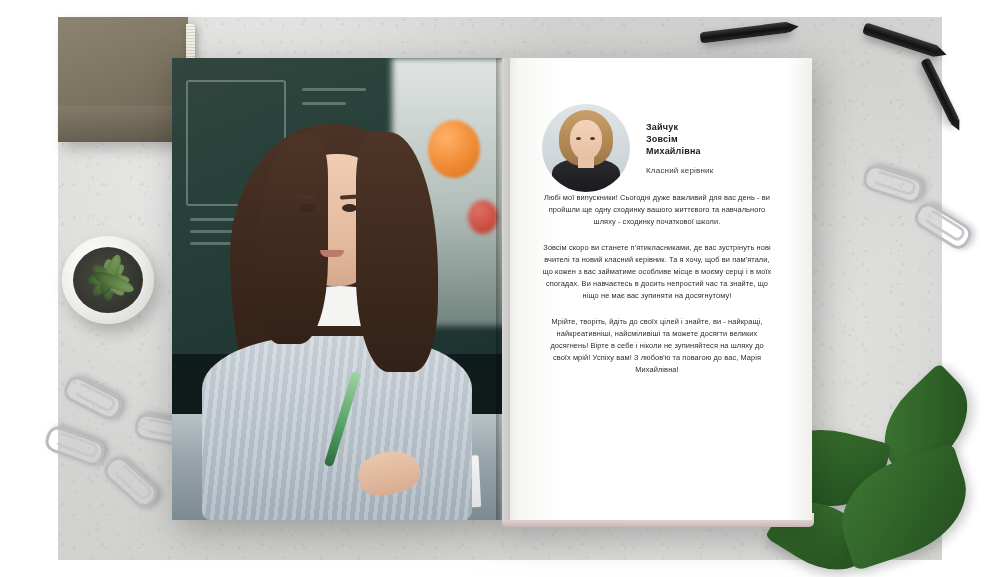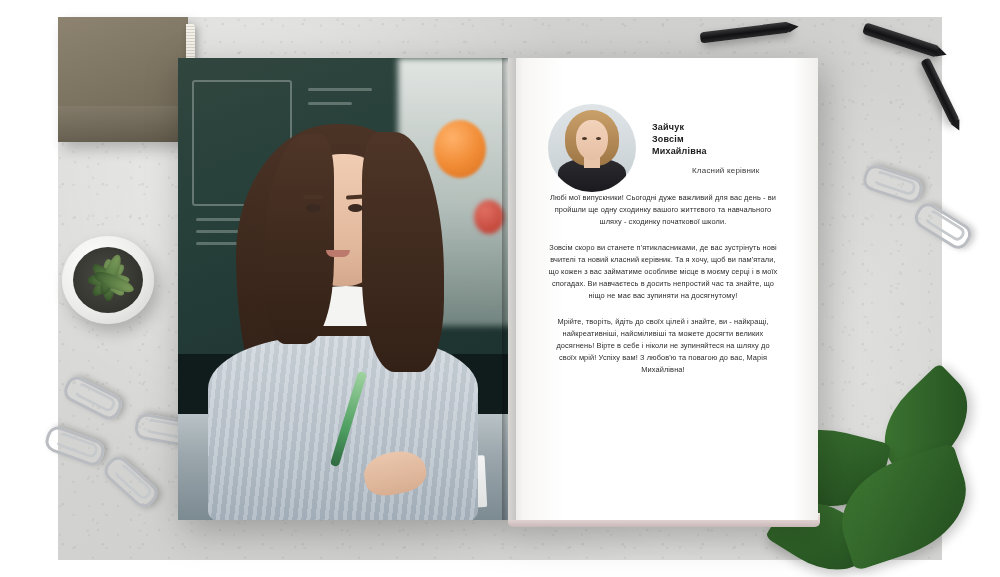--- a/index.html
+++ b/index.html
@@ -167,21 +167,21 @@
     right: 186px; bottom: 92px;
     width: 78px; height: 5px;
     background: #3b6f30;
     transform: rotate(22deg);
     border-radius: 3px;
   }
 
   
   .book {
     position: absolute;
-    left: 178px;
+    left: 172px;
     top: 58px;
     width: 640px;
     height: 462px;
     filter: drop-shadow(6px 10px 18px rgba(0,0,0,0.26));
   }
   .book-page {
     position: absolute;
     top: 0;
     height: 100%;
     background: #ffffff;
@@ -440,21 +440,20 @@
     font-weight: bold;
     line-height: 1.35;
     color: #1a1a1a;
     letter-spacing: .2px;
   }
   .teacher-role {
     margin-top: 9px;
     font-size: 8px;
     color: #3b3b3b;
     letter-spacing: .2px;
-    margin-left: 40px;
   }
   .letter {
     text-align: center;
   }
   .letter p {
     margin: 0 0 14px 0;
     font-size: 7.4px;
     line-height: 1.62;
     color: #2b2b2b;
     letter-spacing: .1px;

